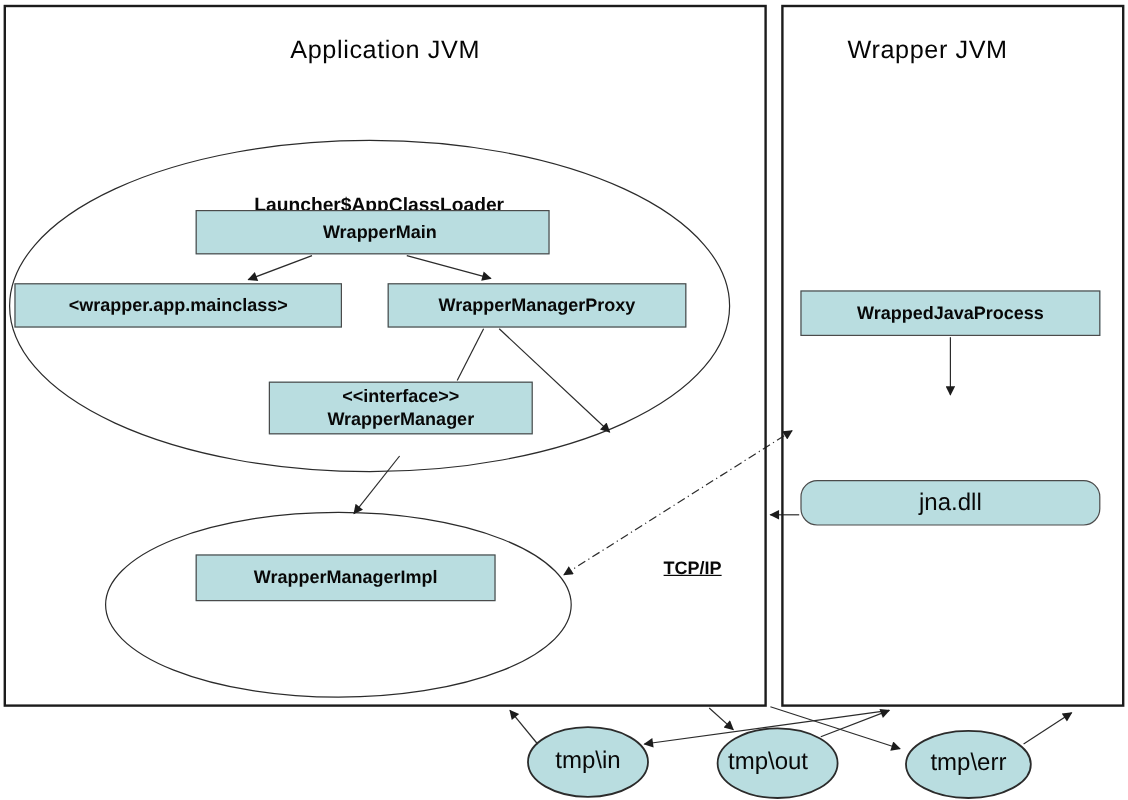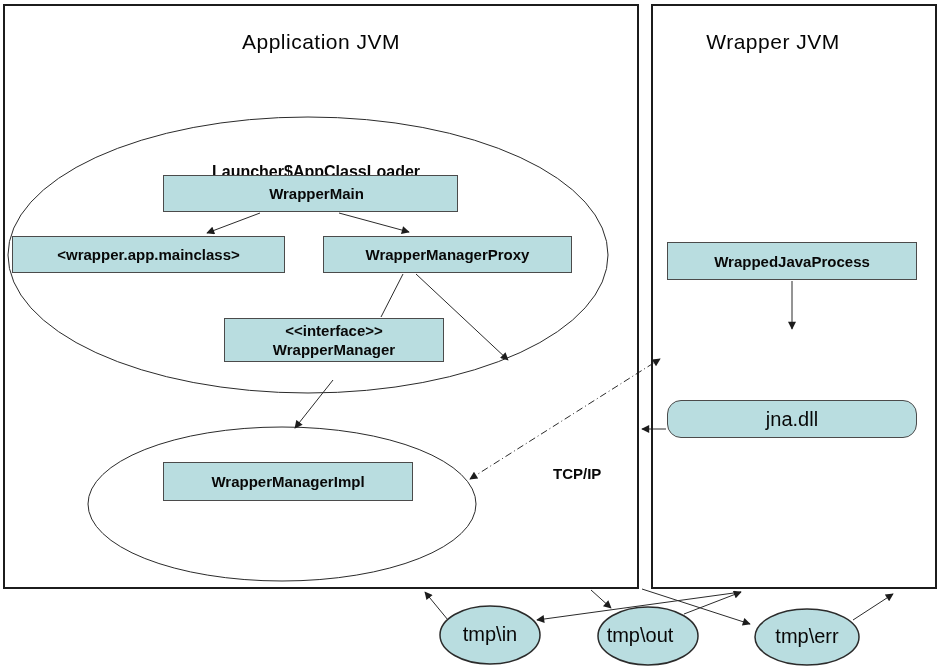--- a/index.html
+++ b/index.html
@@ -82,19 +82,19 @@
   <div class="cls-box" style="left:323px;top:236px;width:249px;height:37px;">WrapperManagerProxy</div>
   <div class="cls-box" style="left:224px;top:318px;width:220px;height:44px;flex-direction:column;">
     <span>&lt;&lt;interface&gt;&gt;</span>
     <span>WrapperManager</span>
   </div>
   <div class="cls-box" style="left:163px;top:462px;width:250px;height:39px;">WrapperManagerImpl</div>
 
   <div class="cls-box" style="left:667px;top:242px;width:250px;height:38px;">WrappedJavaProcess</div>
   <div class="cls-box big-font" style="left:667px;top:400px;width:250px;height:38px;">jna.dll</div>
 
-  <div class="free-label" style="left:553px;top:437px;font-size:15px;">TCP/IP</div>
+  <div class="free-label" style="left:553px;top:437px;font-size:15px;text-decoration:underline;">TCP/IP</div>
 
   <div class="tmp-label" style="left:440px;top:623px;width:100px;">tmp\in</div>
   <div class="tmp-label" style="left:598px;top:624px;width:84px;">tmp\out</div>
   <div class="tmp-label" style="left:755px;top:625px;width:104px;">tmp\err</div>
 
 </div>
 
 </body></html>

